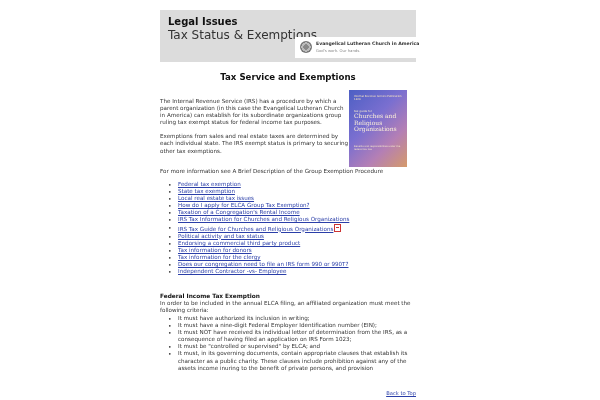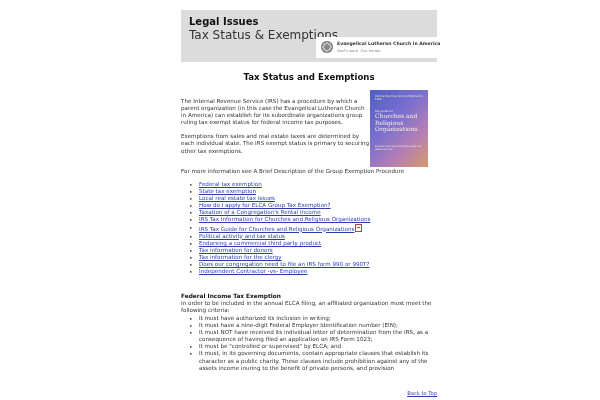--- a/index.html
+++ b/index.html
@@ -1,18 +1,18 @@
 <!DOCTYPE html>
 <html><head>
 <meta charset="utf-8">
 <style>
   html, body { margin:0; padding:0; background:#ffffff; }
   body { width:600px; height:400px; position:relative; overflow:hidden;
          font-family:"DejaVu Sans", "Liberation Sans", sans-serif; color:#222; }
-  .page { position:absolute; left:181px; top:10px; width:256px; }
+  .page { position:absolute; left:160px; top:10px; width:256px; }
   .header { position:relative; width:256px; height:52px; background:#dcdcdc; }
   .header .title { position:absolute; left:8px; top:6px; font-size:10px; font-weight:bold; color:#111; }
   .header .subtitle { position:absolute; left:8px; top:18px; font-size:12px; color:#333; }
   .logo-box { position:absolute; left:135px; top:27px; width:121px; height:21px; background:#fff; }
   .logo-mark { position:absolute; left:5px; top:4px; width:12px; height:12px; border-radius:50%;
                background:radial-gradient(circle,#888 0 30%, #bbb 31% 55%, #777 56% 100%); }
   .logo-name { position:absolute; left:21px; top:4px; font-size:4.6px; color:#333; font-weight:bold; white-space:nowrap; }
   .logo-tag { position:absolute; left:21px; top:11px; font-size:3.8px; color:#888; white-space:nowrap; }
   h1 { position:absolute; left:0; top:62px; width:256px; text-align:center; margin:0;
        font-size:8.6px; font-weight:bold; color:#111; }
@@ -47,21 +47,21 @@
   <div class="header">
     <div class="title">Legal Issues</div>
     <div class="subtitle">Tax Status &amp; Exemptions</div>
     <div class="logo-box">
       <span class="logo-mark"></span>
       <span class="logo-name">Evangelical Lutheran Church in America</span>
       <span class="logo-tag">God's work. Our hands.</span>
     </div>
   </div>
 
-  <h1>Tax Status and Exemptions</h1>
+  <h1>Tax Service and Exemptions</h1>
 
   <div class="intro">
     <p>The Internal Revenue Service (IRS) has a procedure by which a parent organization (in this case the Evangelical Lutheran Church in America) can establish for its subordinate organizations group ruling tax exempt status for federal income tax purposes.</p>
     <p>Exemptions from sales and real estate taxes are determined by each individual state. The IRS exempt status is primary to securing other tax exemptions.</p>
   </div>
 
   <div class="book">
     <div class="b-top">Internal Revenue Service Publication 1828</div>
     <div class="b-kicker">tax guide for</div>
     <div class="b-title">Churches and Religious Organizations</div>

